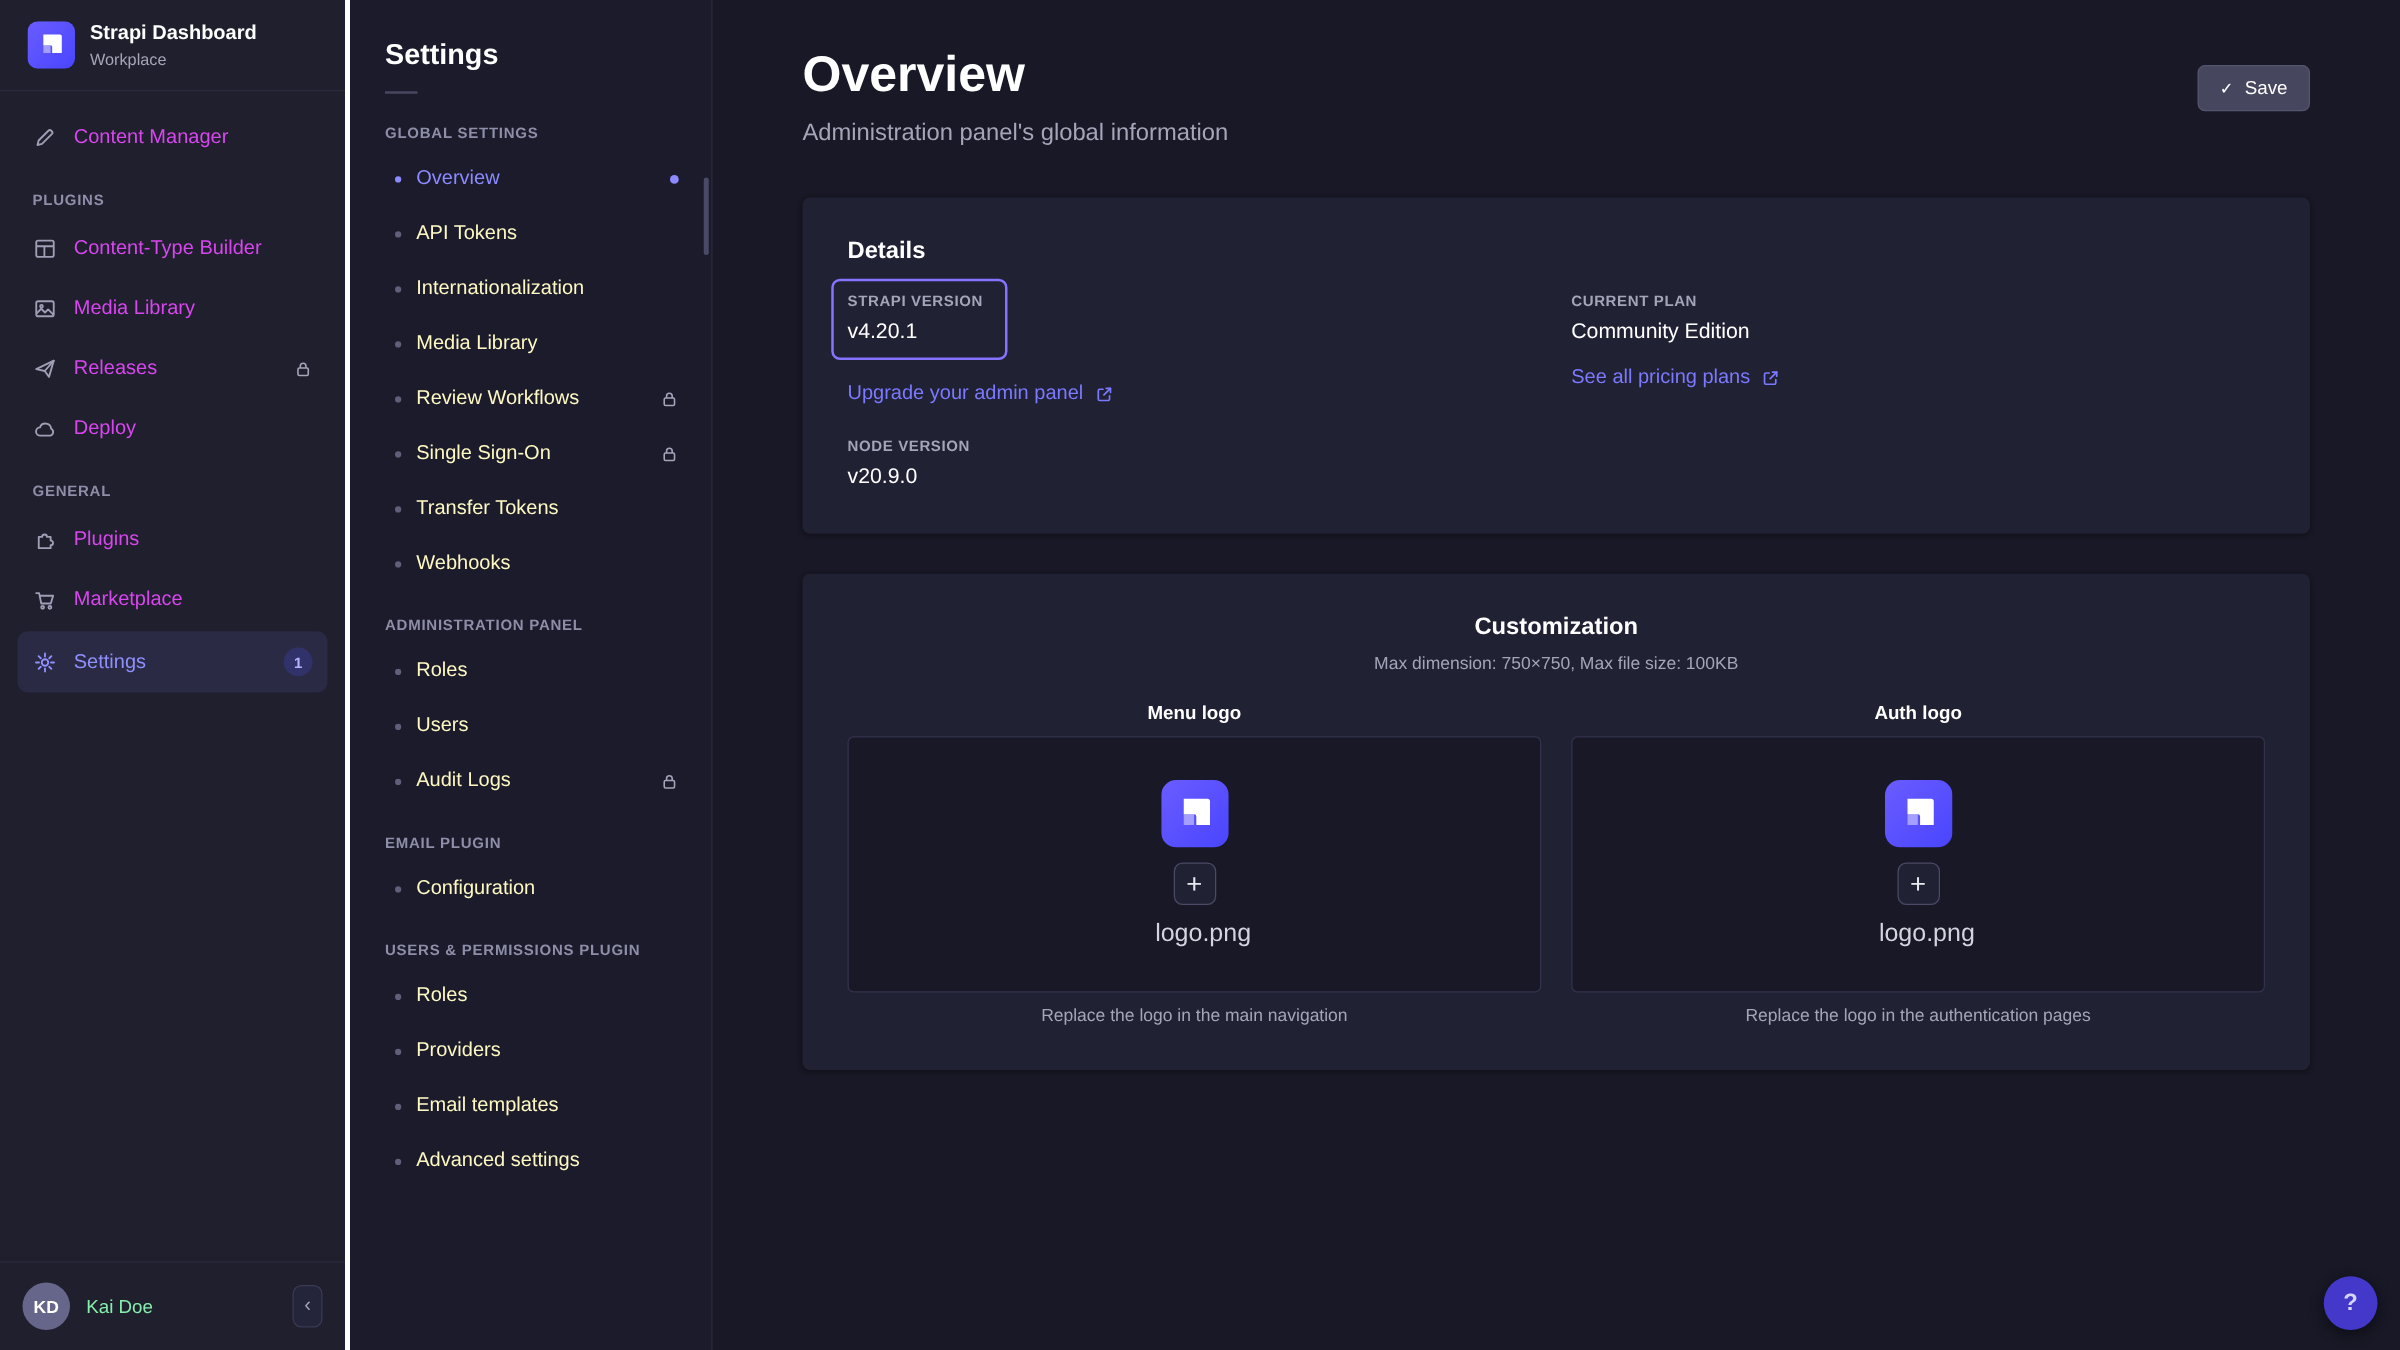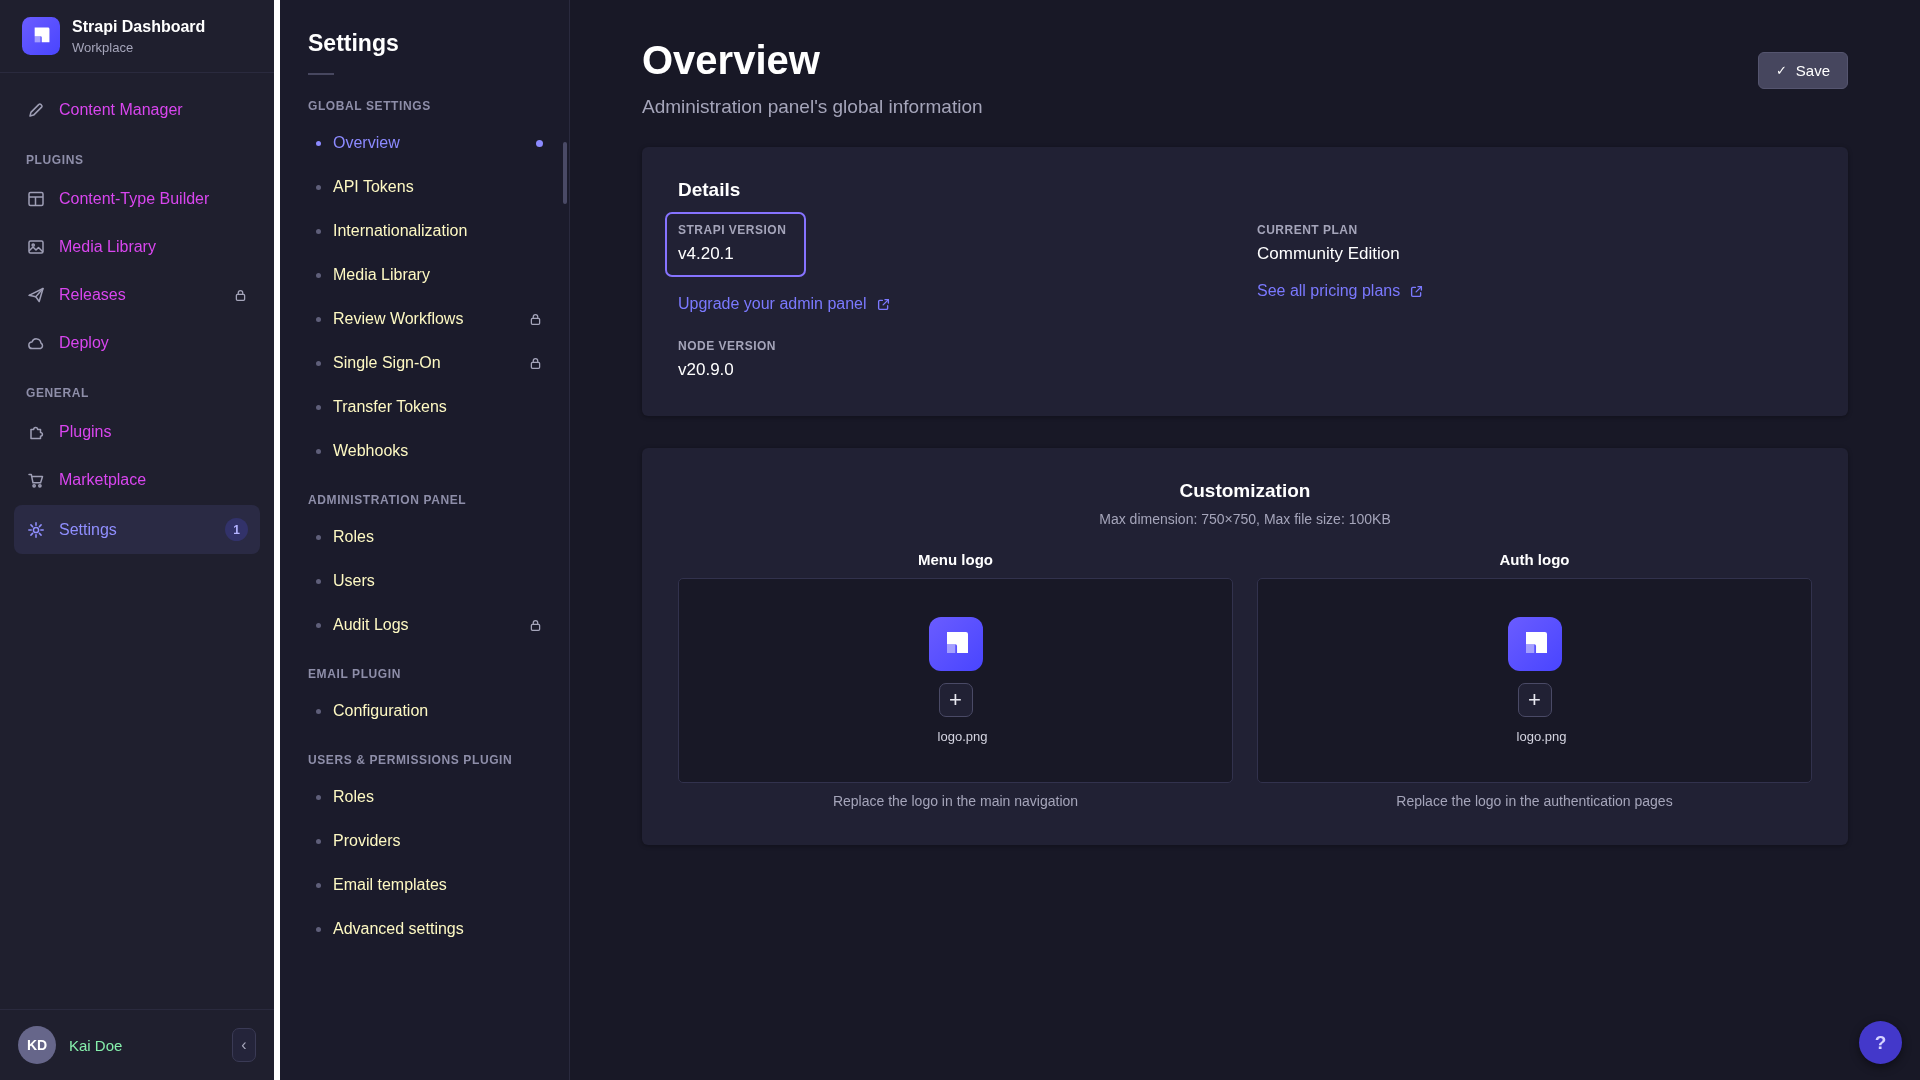--- a/index.html
+++ b/index.html
@@ -6,21 +6,21 @@
   html,body { margin:0; padding:0; }
   body {
     width:1920px; height:1080px; overflow:hidden;
     display:flex;
     background:#181826; color:#ffffff;
     font-family:"Liberation Sans","DejaVu Sans",sans-serif;
   }
   svg { display:block; }
 
   
-  .leftnav { width:280px; min-width:280px; background:#1f1f2e; border-right:6px solid #ffffff;
+  .leftnav { width:280px; min-width:280px; background:#1f1f2e; border-right:4px solid #ffffff;
              display:flex; flex-direction:column; }
   .brand { display:flex; align-items:center; gap:12px; padding:17px 22px; }
   .brand-text { display:flex; flex-direction:column; }
   .brand-title { font-size:16px; font-weight:bold; line-height:1.2; }
   .brand-sub { font-size:13px; color:#a5a5ba; margin-top:3px; }
   .divider { height:1px; background:#2a2a3e; }
   .navscroll { padding:14px 14px 8px; flex:1; }
   .nav-item { display:flex; align-items:center; gap:13px; padding:13px 12px; border-radius:8px;
               color:#d946ef; font-size:16px; margin-bottom:2px; cursor:pointer; }
   .nav-item .icon { color:#9e9eb5; display:flex; flex:none; }
@@ -56,42 +56,42 @@
   
   .main { flex:1; padding:0 72px; position:relative; overflow:hidden; }
   .header { display:flex; justify-content:space-between; align-items:flex-start; padding-top:38px; }
   .page-title { font-size:40px; font-weight:bold; }
   .page-sub { font-size:19px; color:#a5a5ba; margin-top:13px; }
   .save-btn { display:flex; align-items:center; gap:9px; background:#46465e; border:1px solid #55556f;
               color:#fff; font-size:15px; padding:9px 17px; border-radius:6px; margin-top:14px; cursor:pointer; }
   .save-check { font-size:13px; line-height:1; }
 
   .card { background:#212134; border-radius:6px; box-shadow:0 1px 4px rgba(3,3,5,.35); padding:32px 36px 36px; }
-  .card.details { margin-top:29px; }
+  .card.details { margin-top:40px; }
   .card-title { font-size:19px; font-weight:bold; margin:0; }
   .dgrid { display:grid; grid-template-columns:1fr 1fr; column-gap:24px; margin-top:22px; }
   .field-label { font-size:12px; font-weight:bold; letter-spacing:.5px; color:#a5a5ba; }
   .field-value { font-size:17px; margin-top:7px; }
   .focus-ring { display:inline-block; border:2px solid #8673ff; border-radius:7px;
                 padding:9px 18px 11px 11px; margin:-11px 0 0 -13px; }
   .link-row { margin-top:18px; }
   .detail-link { display:inline-flex; align-items:center; gap:9px; color:#7b79ff; font-size:16px;
                  text-decoration:none; cursor:pointer; }
   .detail-link .icon { color:#7b79ff; }
   .node-field { margin-top:26px; }
 
   .card.custom { margin-top:32px;text-align:center; }
   .custom-sub { font-size:14px; color:#a5a5ba; margin-top:9px; }
   .logo-grid { display:grid; grid-template-columns:1fr 1fr; column-gap:24px; margin-top:24px; }
   .logo-label { font-size:15px; font-weight:bold; margin-bottom:10px; }
   .logo-box { height:205px; background:#181826; border:1px solid #32324d; border-radius:5px;
               display:flex; flex-direction:column; align-items:center; justify-content:center; gap:12px; cursor:pointer; }
   .plus-btn { width:34px; height:34px; border:1px solid #4a4a66; background:#212134; border-radius:7px;
               color:#e8e8f0; font-size:22px; line-height:1; display:flex; align-items:center; justify-content:center; cursor:pointer; }
-  .logo-file { font-size:13px; color:#d4d4e0;padding-left:14px; }
+  .logo-file { font-size:20px; color:#d4d4e0;padding-left:14px; }
   .logo-caption { font-size:14px; color:#a5a5ba; margin-top:10px; }
 
   .help-btn { position:absolute; right:18px; bottom:16px; width:43px; height:43px; border-radius:50%;
               background:#4338ca; color:#d6d3ff; font-size:19px; font-weight:bold;
               display:flex; align-items:center; justify-content:center;
               box-shadow:0 3px 10px rgba(0,0,0,.45); cursor:pointer; }
 </style>
 </head>
 <body>
 

